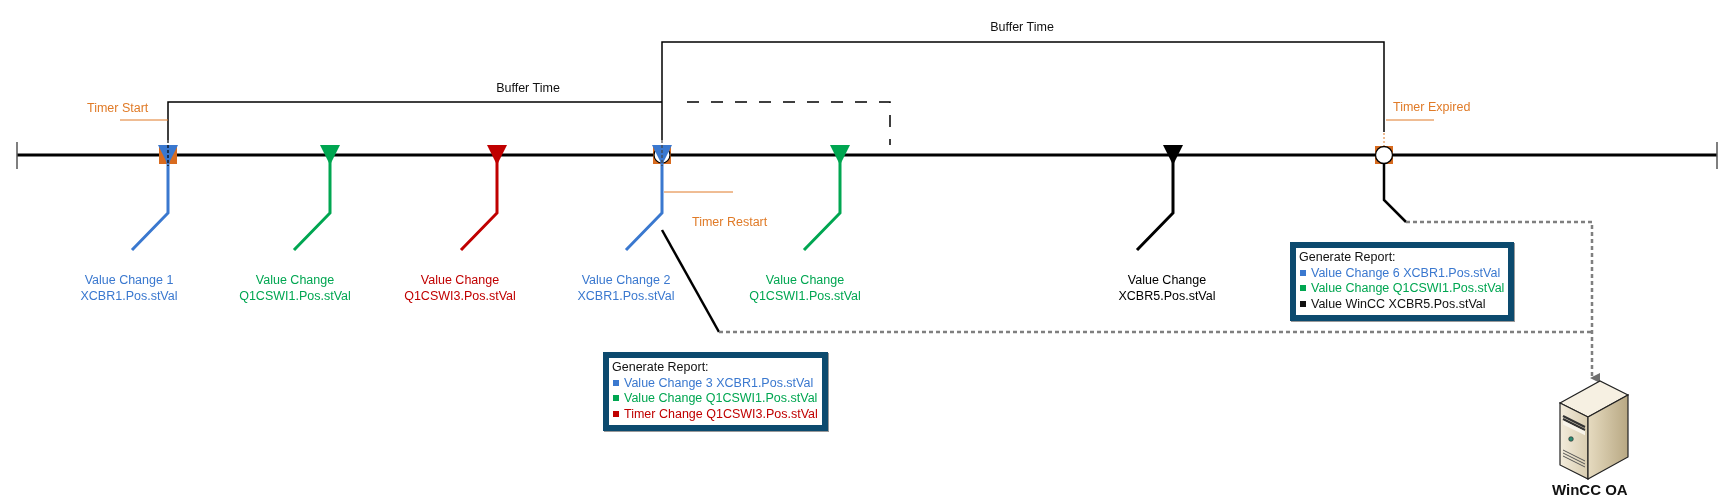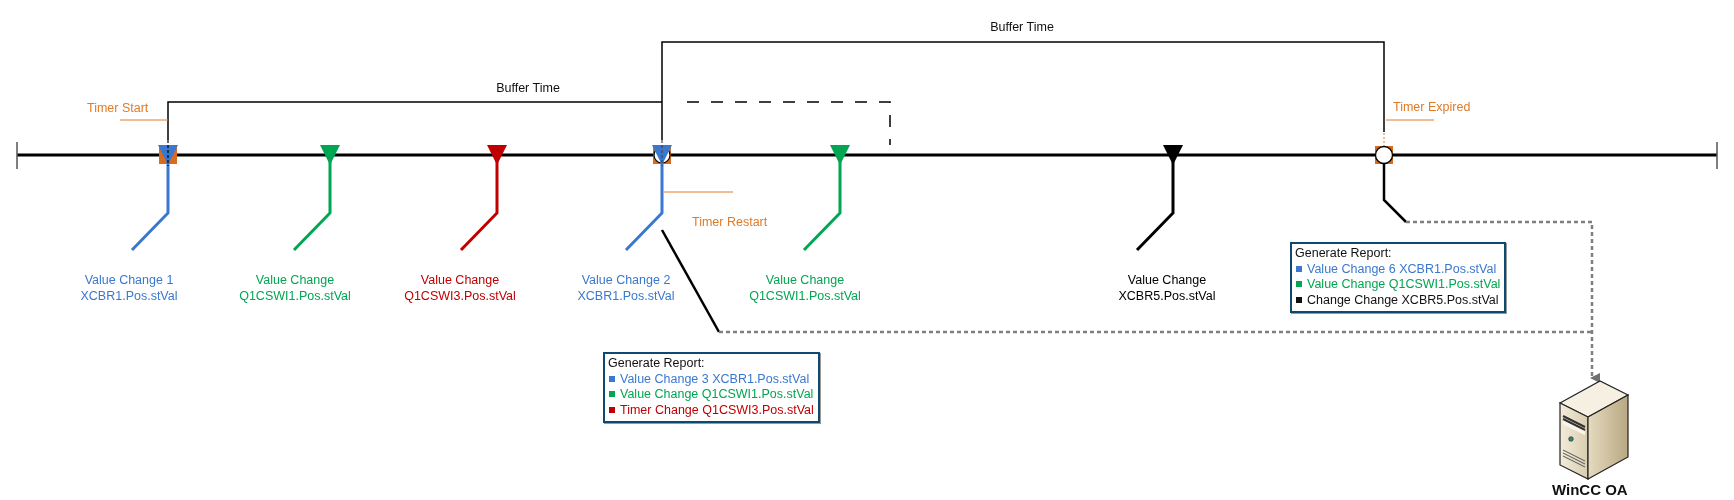--- a/index.html
+++ b/index.html
@@ -1,20 +1,20 @@
 <!DOCTYPE html>
 <html><head>
   <meta charset="utf-8">
   <style>
     html, body { margin: 0; padding: 0; background: #ffffff; }
     body { width: 1734px; height: 500px; position: relative; overflow: hidden;
            font-family: "Liberation Sans", sans-serif; }
     #diagram { position: absolute; left: 0; top: 0; }
     .lbl { font-family: "Liberation Sans", sans-serif; font-size: 12.5px; }
-    .report-box { position: absolute; background: #fff; border: 2px solid #0c4a6e;
+    .report-box { position: absolute; background: #fff; border: 6px solid #0c4a6e;
                   box-shadow: 1px 1px 0 #999; padding: 2px 4px 3px 3px;
                   font-size: 12.5px; line-height: 15.5px; font-family: "Liberation Sans", sans-serif; }
     .report-title { color: #111; }
     .report-item { white-space: nowrap; }
     .sq { display: inline-block; width: 6px; height: 6px; margin: 0 5px 1px 1px; vertical-align: middle; }
     .server-label { position: absolute; font-weight: bold; font-size: 15px; color: #111;
                     font-family: "Liberation Sans", sans-serif; }
   </style>
 </head>
 <body>
@@ -135,16 +135,16 @@
   <div class="report-title">Generate Report:</div>
   <div class="report-item" style="color:#3a78cf"><span class="sq" style="background:#3a78cf"></span><span>Value Change 3 XCBR1.Pos.stVal</span></div>
   <div class="report-item" style="color:#00a651"><span class="sq" style="background:#00a651"></span><span>Value Change Q1CSWI1.Pos.stVal</span></div>
   <div class="report-item" style="color:#c00000"><span class="sq" style="background:#c00000"></span><span>Timer Change Q1CSWI3.Pos.stVal</span></div>
 </div>
 
 <div class="report-box" style="left:1290px; top:242px;">
   <div class="report-title">Generate Report:</div>
   <div class="report-item" style="color:#3a78cf"><span class="sq" style="background:#3a78cf"></span><span>Value Change 6 XCBR1.Pos.stVal</span></div>
   <div class="report-item" style="color:#00a651"><span class="sq" style="background:#00a651"></span><span>Value Change Q1CSWI1.Pos.stVal</span></div>
-  <div class="report-item" style="color:#111"><span class="sq" style="background:#111"></span><span>Change Change XCBR5.Pos.stVal</span></div>
+  <div class="report-item" style="color:#111"><span class="sq" style="background:#111"></span><span>Value WinCC XCBR5.Pos.stVal</span></div>
 </div>
 
 <div class="server-label" style="left:1552px; top:481px;text-align:right;">WinCC OA</div>
 
 </body></html>

